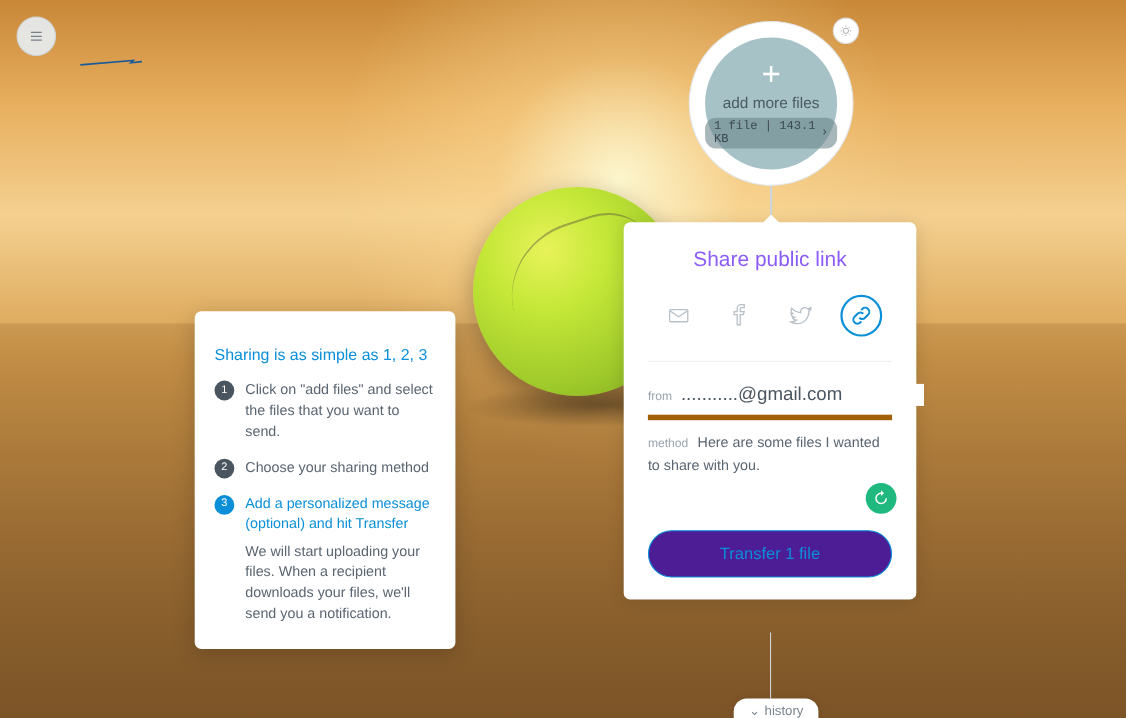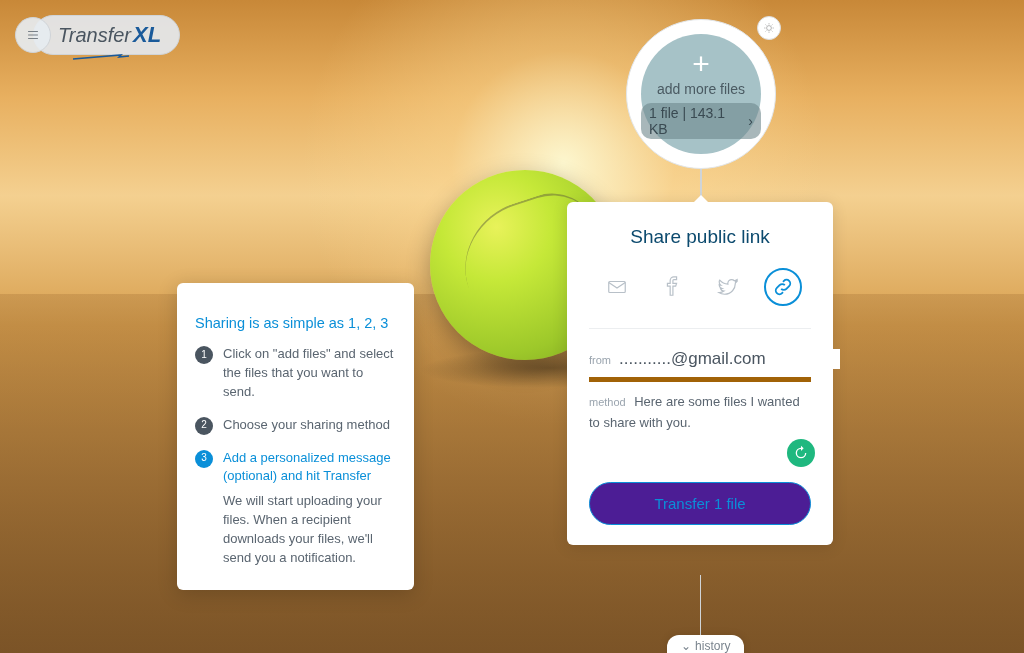--- a/index.html
+++ b/index.html
@@ -116,25 +116,26 @@
       color: #fff;
       cursor: pointer;
     }
     .add-circle .plus { font-size: 30px; font-weight: 300; line-height: 1; }
     .add-circle .add-label { font-size: 14px; color: #4a5a62; margin-top: 2px;}
     .file-badge {
       margin-top: 6px;
       background: rgba(110,135,140,0.6);
       border-radius: 10px;
       padding: 2px 8px;
-      font-size: 14px;
+      font-size: 11px;
       color: #3a4a52;
       display: flex;
       align-items: center;
       gap: 3px;
+      font-family: Liberation Mono, monospace;
     }
     .gear-btn {
       position: absolute;
       right: -6px; top: -4px;
       width: 24px; height: 24px;
       border-radius: 50%;
       background: #fff;
       border: 1px solid #ddd;
       display: flex; align-items: center; justify-content: center;
       font-size: 12px; color: #888;
@@ -166,21 +167,21 @@
       top: 202px;
       width: 266px;
       background: #fff;
       border-radius: 6px;
       box-shadow: 0 2px 16px rgba(0,0,0,0.12);
       padding: 24px 22px 20px;
     }
     .share-title {
       text-align: center;
       font-size: 19px;
-      color: #0c4a6e;
+      color: #8b5cf6;
       font-weight: 400;
       margin-bottom: 20px;
     }
     .share-methods {
       display: flex;
       justify-content: space-around;
       align-items: center;
       padding-bottom: 22px;
       border-bottom: 1px solid #eceef0;
       margin-bottom: 14px;
@@ -326,24 +327,20 @@
 <div class="ground"></div>
 <div class="ball-shadow"></div>
 <div class="tennis-ball"></div>
 
 <div class="header">
   <div class="menu-btn">
     <svg viewBox="0 0 20 20" width="14" height="14">
       <path d="M3 5h14M3 10h14M3 15h14" stroke="#788088" stroke-width="1.5" fill="none"></path>
     </svg>
   </div>
-  <div class="logo-pill">
-    <span class="logo-text">Transfer</span>
-      <span class="logo-xl">XL</span>
-  </div>
   <svg class="logo-swoosh" viewBox="0 0 60 8">
     <path d="M2 6 L50 2 L48 4 L58 3" stroke="#1a5a9a" stroke-width="1.5" fill="none"></path>
   </svg>
 </div>
 
 <div class="add-circle-wrap">
   <div class="add-circle">
     <div class="plus">+</div>
     <div class="add-label">add more files</div>
     <div class="file-badge">

